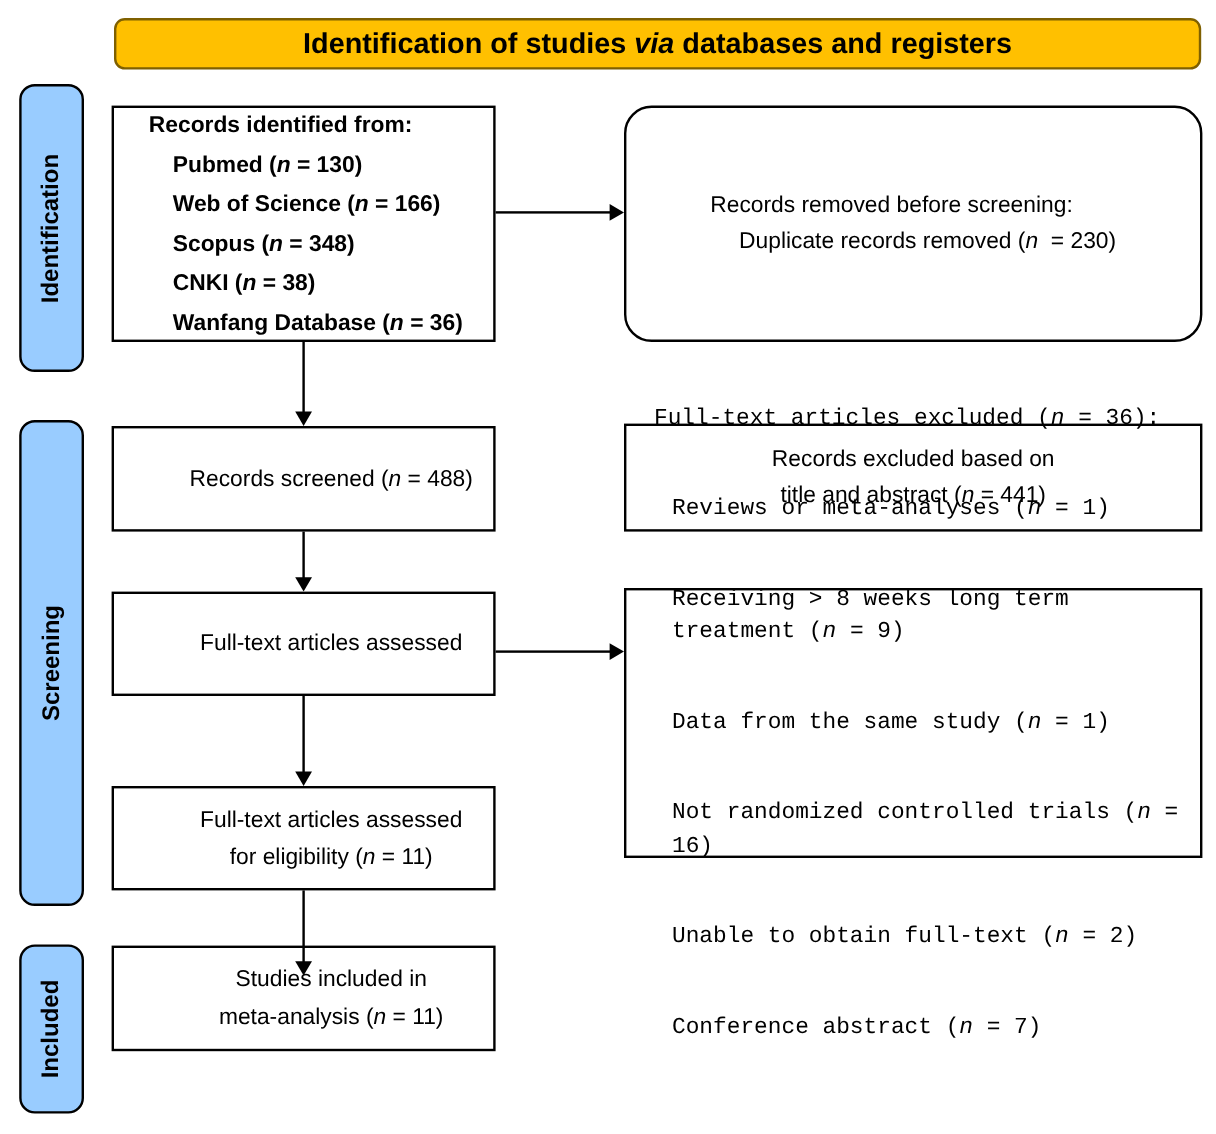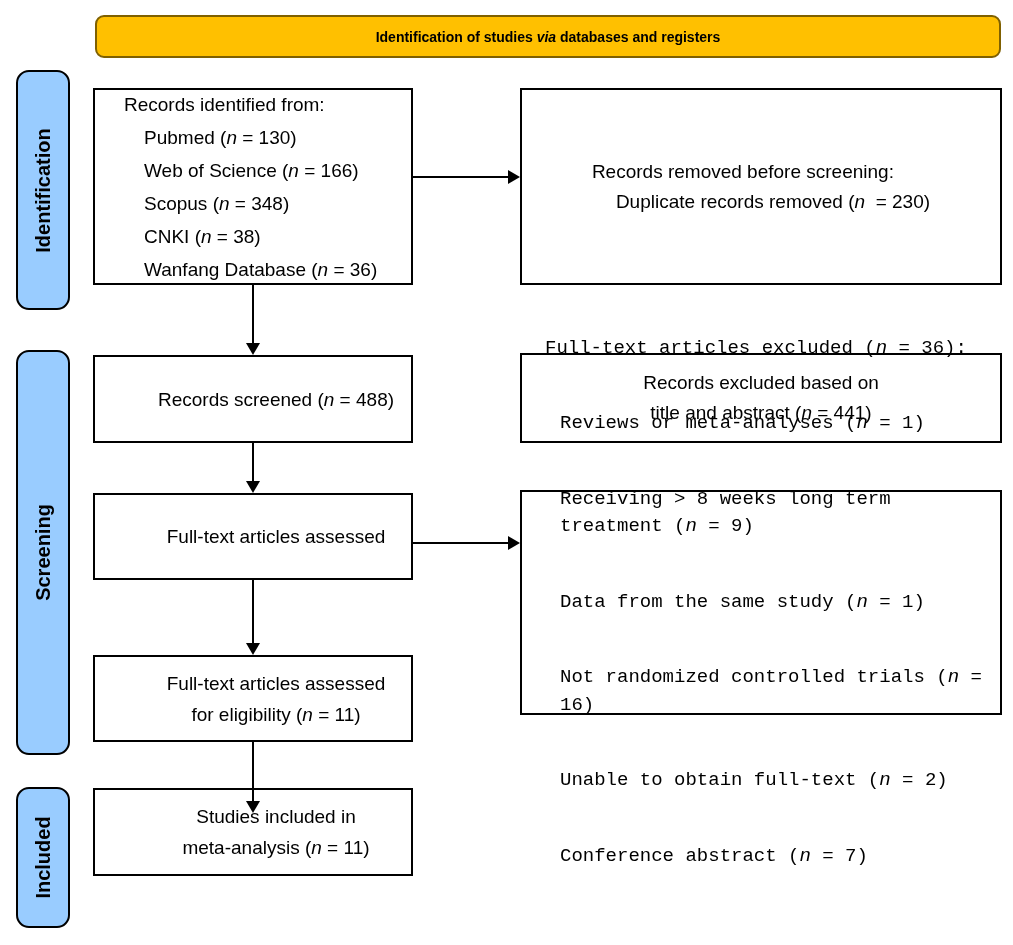--- a/index.html
+++ b/index.html
@@ -12,21 +12,21 @@
   body{font-family:"Liberation Sans", sans-serif; color:#000;}
   .canvas{position:relative;width:1013px;height:945px;background:#fff;overflow:hidden;}
 
   
   .banner{
     position:absolute;left:95px;top:15px;width:906px;height:43px;
     background:var(--banner-fill);
     border:2.5px solid var(--banner-border);
     border-radius:9px;
     display:flex;align-items:center;justify-content:center;
-    font-weight:bold;font-size:14px;
+    font-weight:bold;font-size:24px;
     box-sizing:border-box;
   }
 
   
   .stage{
     position:absolute;left:16px;width:54px;
     background:var(--stage-fill);
     border:2.5px solid var(--line-color);
     border-radius:13px;
     display:flex;align-items:center;justify-content:center;
@@ -87,21 +87,21 @@
     <span class="vtext">Identification</span>
   </div>
   <div class="stage" style="top:350px;height:405px;">
     <span class="vtext">Screening</span>
   </div>
   <div class="stage" style="top:787px;height:141px;">
     <span class="vtext">Included</span>
   </div>
 
   <div class="box lh33" style="left:93px;top:88px;width:320px;height:197px;">
-    <div class="blk" style="padding-left:29px;">
+    <div class="blk" style="padding-left:29px;font-weight:bold;">
       <div class="ln">Records identified from:</div>
       <div class="ln indent20">Pubmed (<i>n</i> = 130)</div>
       <div class="ln indent20">Web of Science (<i>n</i> = 166)</div>
       <div class="ln indent20">Scopus (<i>n</i> = 348)</div>
       <div class="ln indent20">CNKI (<i>n</i> = 38)</div>
       <div class="ln indent20">Wanfang Database (<i>n</i> = 36)</div>
     </div>
   </div>
 
   <div class="box center lh31" style="left:93px;top:355px;width:320px;height:88px;">
@@ -123,21 +123,21 @@
     </div>
   </div>
 
   <div class="box center lh31" style="left:93px;top:788px;width:320px;height:88px;">
     <div class="blk">
       <div class="ln">Studies included in</div>
       <div class="ln">meta-analysis (<i>n</i> = 11)</div>
     </div>
   </div>
 
-  <div class="box center lh30" style="left:520px;top:88px;width:482px;height:197px;">
+  <div class="box center lh30" style="left:520px;top:88px;width:482px;height:197px;border-radius:23px;">
     <div class="blk" style="text-align:left;">
       <div class="ln">Records removed before screening:</div>
       <div class="ln indent24">Duplicate records removed (<i>n</i>  = 230)</div>
     </div>
   </div>
 
   <div class="box center lh30" style="left:520px;top:353px;width:482px;height:90px;">
     <div class="blk">
       <div class="ln">Records excluded based on</div>
       <div class="ln">title and abstract (<i>n</i> = 441)</div>

